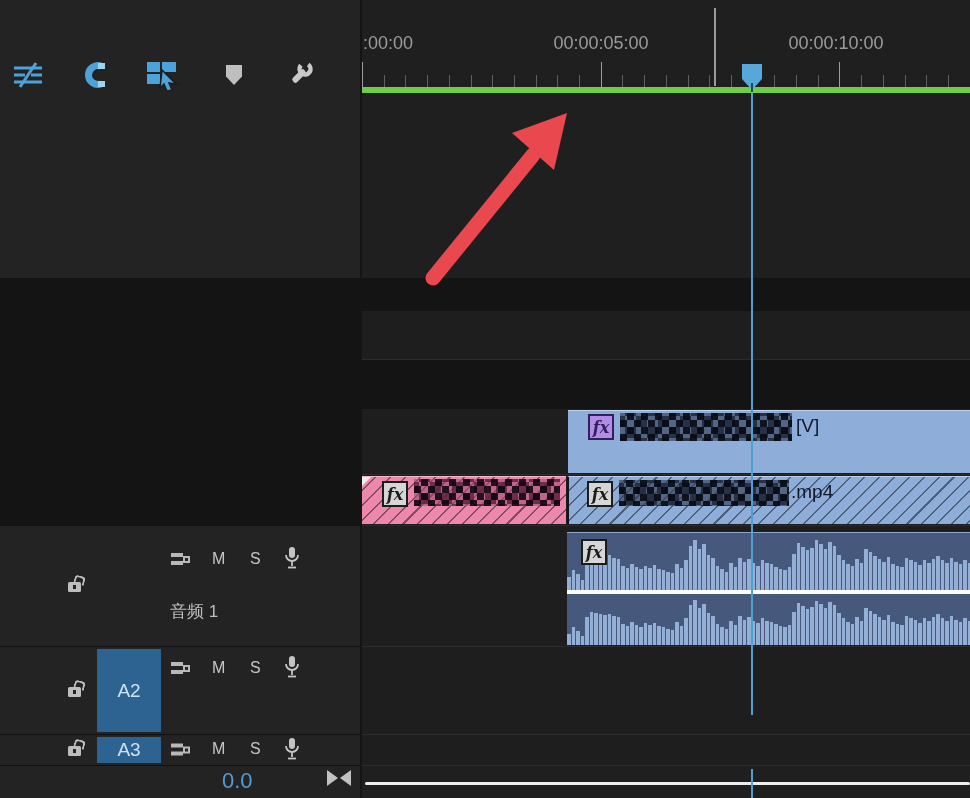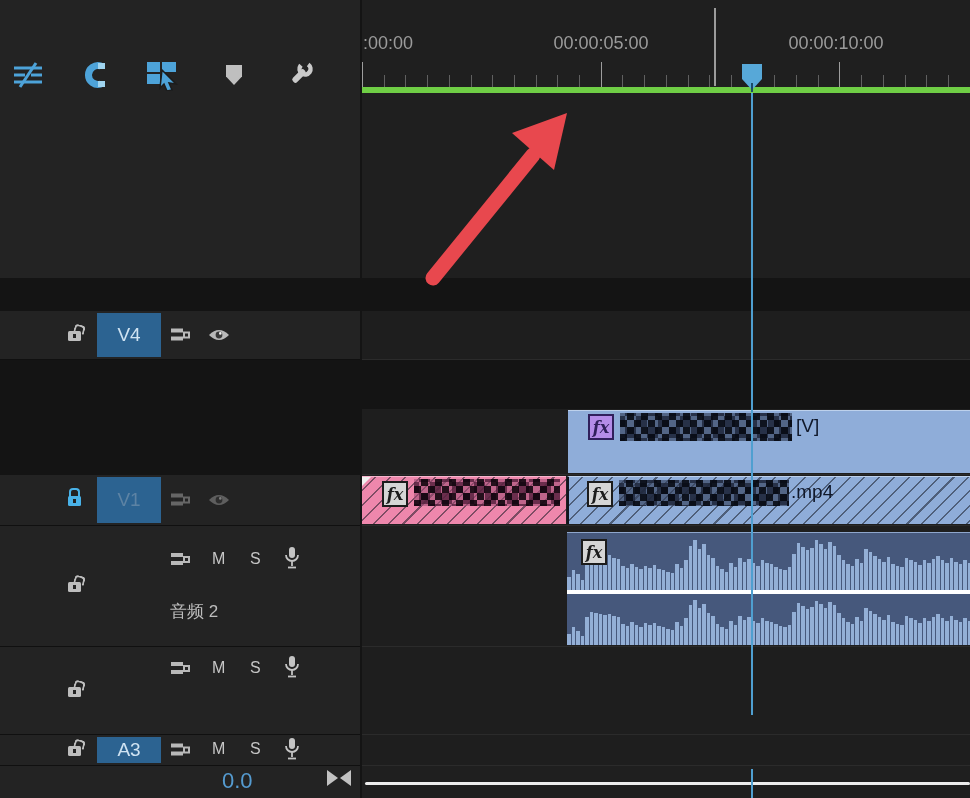--- a/index.html
+++ b/index.html
@@ -176,71 +176,35 @@
       <div class="tick" style="left: 542.5px;"></div>
       <div class="tick" style="left: 564.2px;"></div>
       <div class="tick" style="left: 585.9px;"></div>
       <div class="tick" style="left: 607.6px;"></div>
     </div>
   <div class="ruler-line"></div>
   <div class="render-bar"></div>
 
 
   <div class="row" style="top:311px;height:49px;">
-    <div class="row-head">
-      <span class="lock open"></span>
-      <span class="track-box">V4</span>
-      <span class="hicon" style="left:170px;top:50%;transform:translateY(-50%);">
-        <svg width="21" height="15" viewBox="0 0 21 15">
-            <path d="M1,1 h12 v4 h-12 z M1,9 h12 v4 h-12 z" fill="#b9b9b9"></path>
-            <rect x="13" y="4" width="7" height="7" fill="#b9b9b9"></rect>
-            <rect x="15" y="6" width="3" height="3" fill="#232323"></rect>
-          </svg>
-      </span>
-      <span class="hicon" style="left:206px;top:50%;transform:translateY(-50%);">
-        <svg width="26" height="16" viewBox="0 0 26 16">
-            <path d="M3,8 Q13,-2 23,8 Q13,18 3,8 Z" fill="#b9b9b9"></path>
-            <circle cx="13" cy="8" r="3.4" fill="#3a3a3a"></circle>
-            <circle cx="14.3" cy="6.4" r="1.3" fill="#efefef"></circle>
-          </svg>
-      </span>
-    </div>
     <div class="row-lane"></div>
   </div>
 
 
   <div class="row" style="top:409px;height:66px;">
     <div class="row-lane">
       <div class="clip blue" style="left:206px;width:402px;top:1px;bottom:1px;">
         <span class="fx purple" style="left:20px;top:3px;">fx</span>
         <span class="mosaic" style="left:52px;top:2px;width:172px;height:28px;"></span>
         <span class="clip-suffix" style="left:228px;top:4px;">[V]</span>
       </div>
     </div>
   </div>
 
   <div class="row" style="top:475px;height:51px;">
-    <div class="row-head">
-      <span class="lock locked"></span>
-      <span class="track-box dim">V1</span>
-      <span class="hicon" style="left:170px;top:50%;transform:translateY(-50%);opacity:.45;">
-        <svg width="21" height="15" viewBox="0 0 21 15">
-            <path d="M1,1 h12 v4 h-12 z M1,9 h12 v4 h-12 z" fill="#b9b9b9"></path>
-            <rect x="13" y="4" width="7" height="7" fill="#b9b9b9"></rect>
-            <rect x="15" y="6" width="3" height="3" fill="#232323"></rect>
-          </svg>
-      </span>
-      <span class="hicon" style="left:206px;top:50%;transform:translateY(-50%);opacity:.5;">
-        <svg width="26" height="16" viewBox="0 0 26 16">
-            <path d="M3,8 Q13,-2 23,8 Q13,18 3,8 Z" fill="#9a9a9a"></path>
-            <circle cx="13" cy="8" r="3.4" fill="#3a3a3a"></circle>
-            <circle cx="14.3" cy="6.4" r="1.3" fill="#d8d8d8"></circle>
-          </svg>
-      </span>
-    </div>
     <div class="row-lane">
       <div class="clip pink hatch-dark" style="left:0;width:204px;top:1px;bottom:1px;">
         <span class="corner-fold"></span>
         <span class="fx" style="left:20px;top:4px;">fx</span>
         <span class="mosaic pinkish" style="left:52px;top:2px;width:146px;height:27px;"></span>
       </div>
       <div class="clip blue hatch-dark" style="left:205px;width:403px;top:1px;bottom:1px;border-left:2px solid #10141c;">
         <span class="fx" style="left:18px;top:4px;">fx</span>
         <span class="mosaic" style="left:50px;top:3px;width:170px;height:26px;"></span>
         <span class="clip-suffix" style="left:222px;top:4px;">.mp4</span>
@@ -261,21 +225,21 @@
       <span class="ms" style="left:212px;top:24px;">M</span>
       <span class="ms" style="left:250px;top:24px;">S</span>
       <span class="hicon" style="left:284px;top:20px;">
         <svg width="16" height="25" viewBox="0 0 16 25">
             <rect x="5" y="1" width="6" height="11" rx="3" fill="#c4c4c4"></rect>
             <path d="M2,9 a6,6 0 0 0 12,0" fill="none" stroke="#c4c4c4" stroke-width="1.8"></path>
             <line x1="8" y1="15.5" x2="8" y2="20" stroke="#c4c4c4" stroke-width="1.8"></line>
             <line x1="4" y1="21.5" x2="12" y2="21.5" stroke="#c4c4c4" stroke-width="1.8"></line>
           </svg>
       </span>
-      <span class="cjk-label" style="top:74px;">音频 2</span>
+      <span class="cjk-label" style="top:74px;">音频 1</span>
     </div>
     <div class="row-lane">
       <div class="clip audio" style="left:205px;width:403px;top:6px;height:113px;">
         <span class="fx" style="left:14px;top:6px;">fx</span>
         <div class="wave-ch" style="top:0;height:57px;">
             <div class="wbar" style="height: 22%;"></div>
             <div class="wbar" style="height: 35%;"></div>
             <div class="wbar" style="height: 28%;"></div>
             <div class="wbar" style="height: 18%;"></div>
             <div class="wbar" style="height: 55%;"></div>
@@ -458,20 +422,21 @@
             <div class="wbar" style="height: 52%;"></div>
             <div class="wbar" style="height: 48%;"></div>
           </div>
       </div>
     </div>
   </div>
 
   <div class="row" style="top:647px;height:88px;">
     <div class="row-head">
       <span class="lock open"></span>
+      <span class="track-box">A2</span>
       <span class="hicon" style="left:170px;top:14px;">
         <svg width="21" height="15" viewBox="0 0 21 15">
             <path d="M1,1 h12 v4 h-12 z M1,9 h12 v4 h-12 z" fill="#b9b9b9"></path>
             <rect x="13" y="4" width="7" height="7" fill="#b9b9b9"></rect>
             <rect x="15" y="6" width="3" height="3" fill="#232323"></rect>
           </svg>
       </span>
       <span class="ms" style="left:212px;top:12px;">M</span>
       <span class="ms" style="left:250px;top:12px;">S</span>
       <span class="hicon" style="left:284px;top:8px;">

